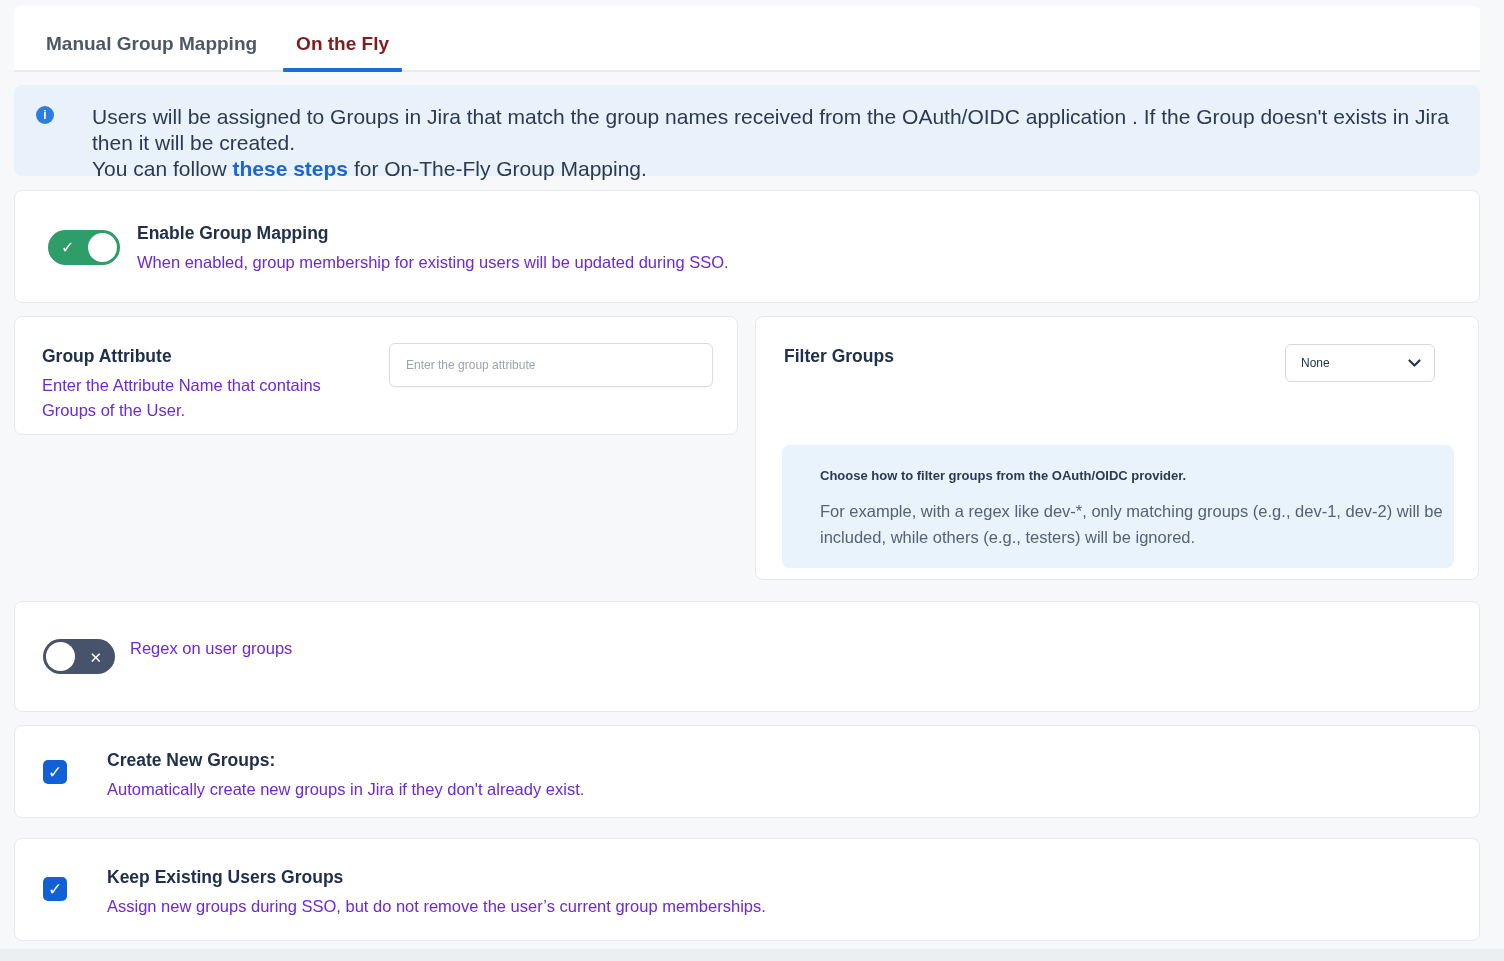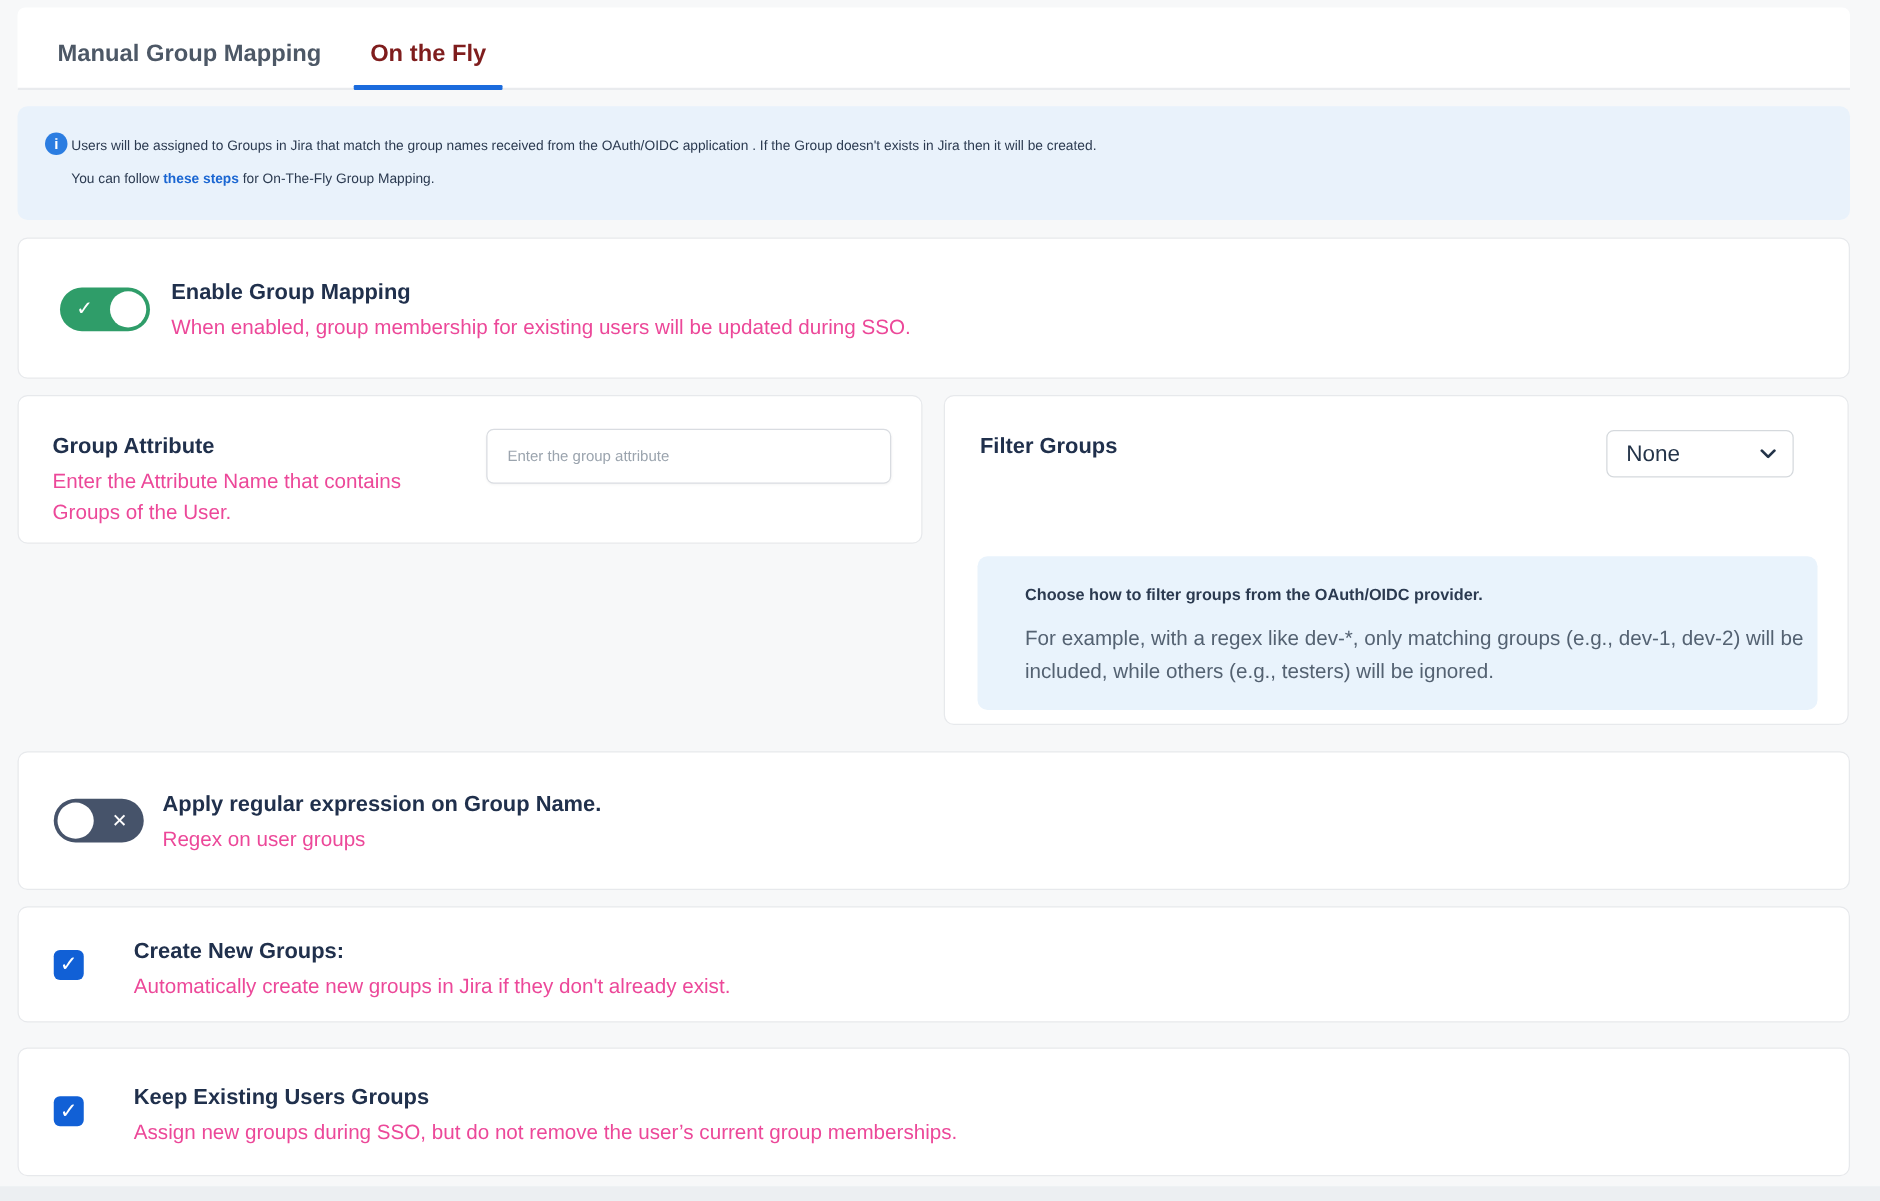--- a/index.html
+++ b/index.html
@@ -41,43 +41,43 @@
     background:#e9f2fb; border-radius:8px;
   }
   .info-icon {
     position:absolute; left:22px; top:21px;
     width:18px; height:18px; border-radius:50%;
     background:#2b7de1; color:#ffffff;
     font-size:12px; font-weight:700; font-style:normal;
     display:flex; align-items:center; justify-content:center;
   }
   .banner-text {
-    position:absolute; left:43px; top:19px;
-    font-size:11px; line-height:26px; color:#2b3a50;
+    position:absolute; left:78px; top:19px;
+    font-size:21px; line-height:26px; color:#2b3a50;
   }
   .banner-link { color:#1a66d2; font-weight:700; text-decoration:none; cursor:pointer; }
 
   
   .card {
     background:#ffffff;
     border:1px solid #e7e9ec;
     border-radius:8px;
   }
   .card-enable { left:14px; top:190px; width:1466px; height:113px; }
   .card-attr   { left:14px; top:316px; width:724px;  height:119px; }
   .card-filter { left:755px; top:316px; width:724px; height:264px; }
   .card-regex  { left:14px; top:601px; width:1466px; height:111px; }
   .card-create { left:14px; top:725px; width:1466px; height:93px;  }
   .card-keep   { left:14px; top:838px; width:1466px; height:103px; }
 
   .sec-title {
     font-size:17.5px; font-weight:700; color:#20304c; line-height:24px;
   }
   .sec-desc {
-    font-size:16.5px; color:#ec4899; line-height:25px; margin-top:5px;
+    font-size:16.5px; color:#6d28d9; line-height:25px; margin-top:5px;
   }
 
   
   .toggle {
     position:absolute;
     width:72px; height:35px; border-radius:18px;
     cursor:pointer;
   }
   .toggle-on  { background:#2f9d69; }
   .toggle-off { background:#46536a; }
@@ -118,21 +118,21 @@
   }
   .text-input::placeholder { color:#9ba4ae; }
 
   .select {
     position:absolute; left:529px; top:27px;
     width:150px; height:38px;
     border:1px solid #d5d9dd; border-radius:6px;
     background:#ffffff;
     display:flex; align-items:center; justify-content:space-between;
     padding:0 13px 0 15px;
-    font-size:18px; color:#243449;
+    font-size:12px; color:#243449;
     cursor:pointer;
   }
 
   .filter-info-box {
     position:absolute; left:26px; top:128px;
     width:672px; height:123px;
     background:#e9f3fc; border-radius:8px;
   }
   .filter-info-title {
     position:absolute; left:38px; top:23px;
@@ -206,21 +206,20 @@
     <div class="filter-info-body">For example, with a regex like dev-*, only matching groups (e.g., dev-1, dev-2) will be included, while others (e.g., testers) will be ignored.</div>
   </div>
 </div>
 
 <div class="abs card card-regex">
   <div class="toggle toggle-off" style="left:28px; top:37px;">
     <span class="toggle-knob"></span>
     <span class="toggle-glyph">✕</span>
   </div>
   <div class="abs" style="left:115px; top:29px;">
-    <div class="sec-title">Apply regular expression on Group Name.</div>
     <div class="sec-desc">Regex on user groups</div>
   </div>
 </div>
 
 <div class="abs card card-create">
   <div class="checkbox" style="top:34px;">
     <span>✓</span>
   </div>
   <div class="abs" style="left:92px; top:22px;">
     <div class="sec-title">Create New Groups:</div>

